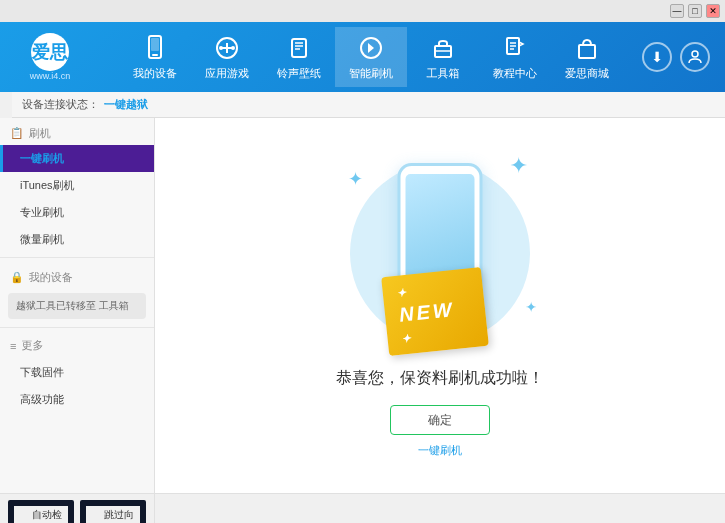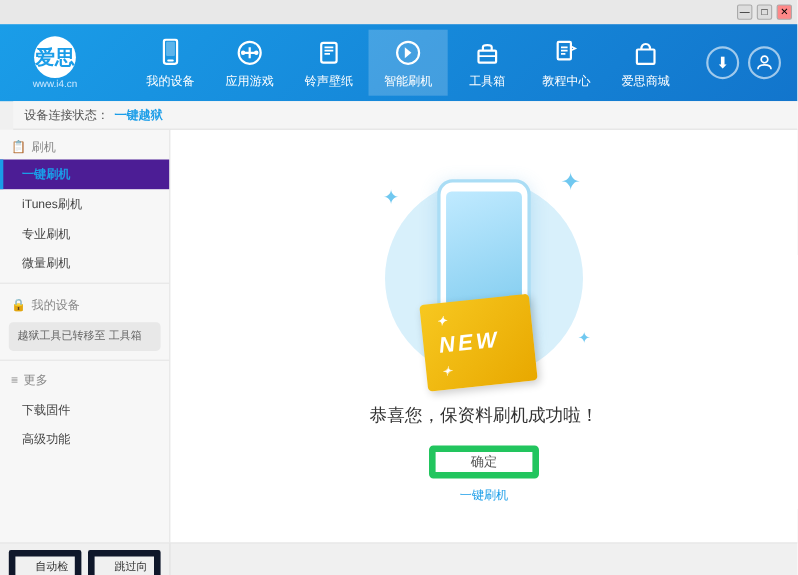--- a/index.html
+++ b/index.html
@@ -184,21 +184,21 @@
     .success-text {
       font-size: 16px;
       color: #333;
       margin-bottom: 16px;
       font-weight: normal;
     }
     .confirm-btn {
       width: 100px;
       height: 30px;
       background: #fff;
-      border: 6px solid #22c55e;
+      border: 1px solid #22c55e;
       border-radius: 4px;
       cursor: pointer;
       font-size: 12px;
       color: #555;
       display: flex; align-items: center; justify-content: center;
       margin-bottom: 8px;
     }
     .back-btn {
       font-size: 11px;
       color: #1a9de8;

